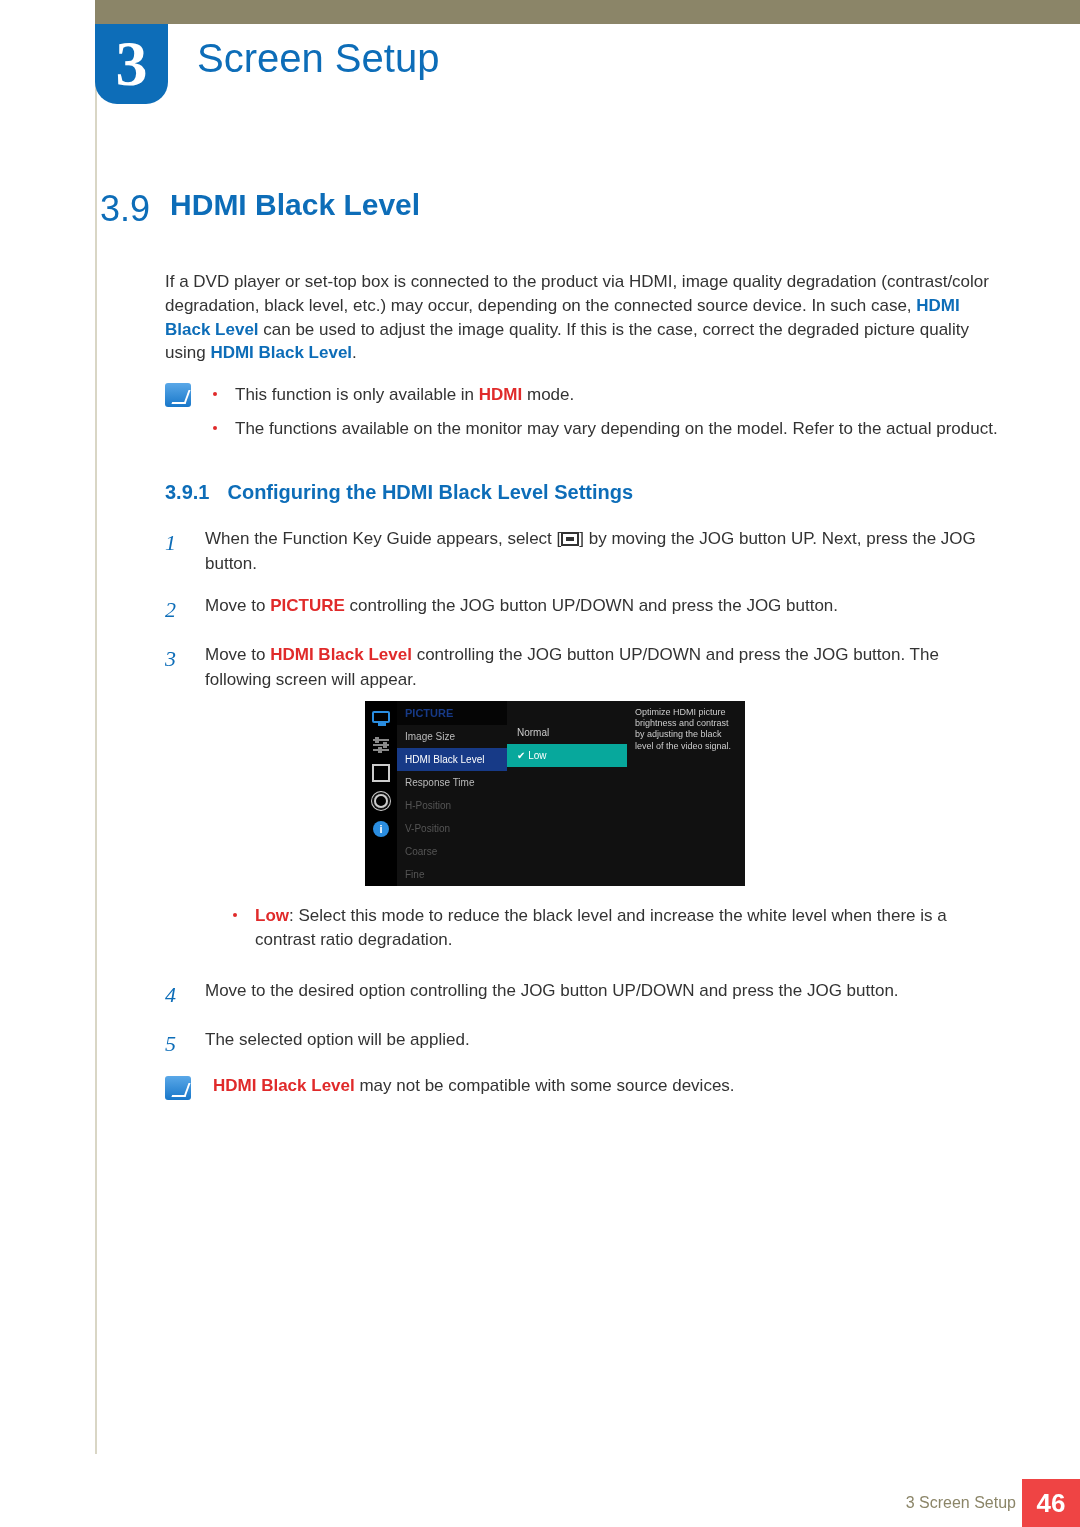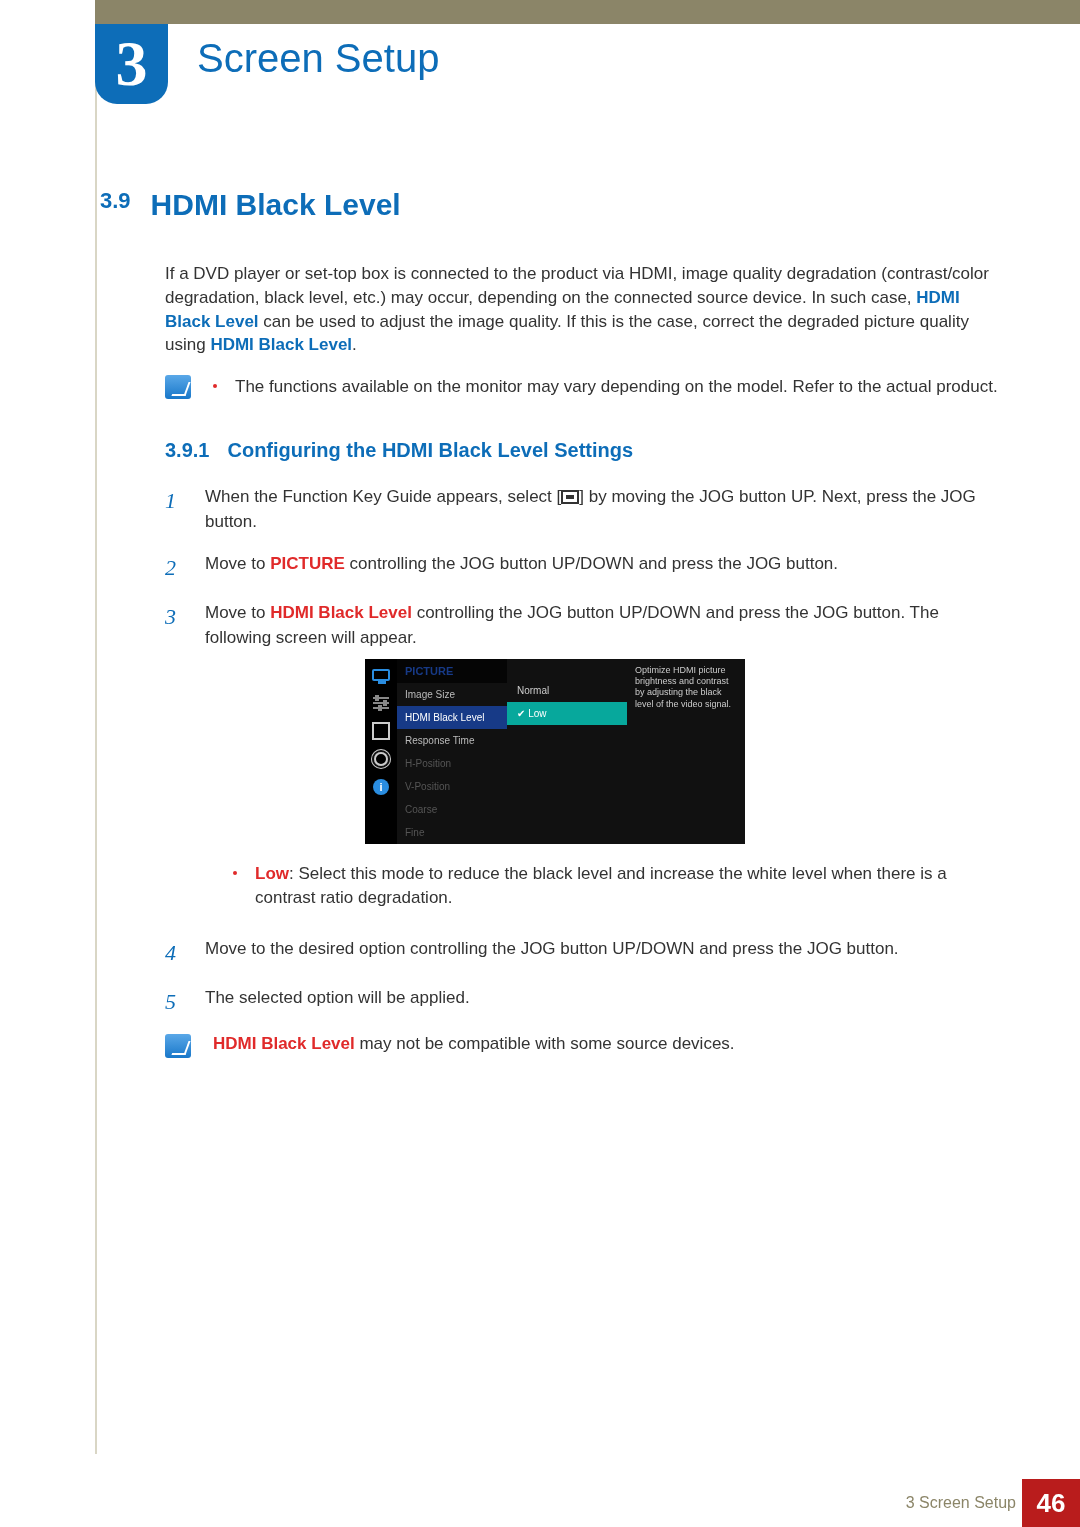--- a/index.html
+++ b/index.html
@@ -52,21 +52,21 @@
     font-size: 40px;
     color: #0d6db8;
   }
   .content {
     position: absolute;
     left: 100px;
     top: 188px;
     width: 900px;
   }
   .h2-row { display: flex; gap: 20px; margin-bottom: 40px; }
-  .h2-num { color: #0d6db8; font-size: 22px; font-weight: bold; }
+  .h2-num { color: #0d6db8; font-size: 36px; font-weight: normal; }
   .h2-txt { color: #0d6db8; font-size: 30px; font-weight: bold; }
   .body-para { margin: 0 0 18px 65px; line-height: 1.4; }
   .body-para .bold-blue { color: #0d6db8; font-weight: bold; }
   .note-row { display: flex; gap: 22px; margin-left: 65px; margin-bottom: 24px; }
   .note-icon {
     width: 26px; height: 24px;
     background: linear-gradient(#5aa8e8,#1877c9);
     border-radius: 3px;
     flex: 0 0 26px;
     position: relative;
@@ -160,21 +160,21 @@
 
   .footer {
     position: absolute;
     bottom: 0; left: 95px; right: 0;
     height: 48px;
     display:flex; align-items:center; justify-content:flex-end;
     gap: 6px;
   }
   .footer .ftxt{ color:#8b8568; font-size:16px; }
   .footer .pnum{
-    background:#b91c1c; color:#fff;
+    background:#ef4444; color:#fff;
     width:58px; height:48px;
     display:flex; align-items:center; justify-content:center;
     font-size:26px; font-weight:bold;
   }
 </style>
 </head>
 <body>
 
 <div class="topbar"></div>
 <div class="leftrule"></div>
@@ -191,20 +191,23 @@
     <div class="h2-txt">HDMI Black Level</div>
   </div>
 
   <p class="body-para">
     <span>If a DVD player or set-top box is connected to the product via HDMI, image quality degradation (contrast/color degradation, black level, etc.) may occur, depending on the connected source device. In such case, </span><span class="bold-blue">HDMI Black Level</span><span> can be used to adjust the image quality. If this is the case, correct the degraded picture quality using </span><span class="bold-blue">HDMI Black Level</span><span>.</span>
   </p>
 
   <div class="note-row">
     <div class="note-icon"></div>
     <ul class="note-list">
+      <li>
+        <span>This function is only available in </span><span class="bold-orange">HDMI</span><span> mode.</span>
+      </li>
       <li>The functions available on the monitor may vary depending on the model. Refer to the actual product.</li>
     </ul>
   </div>
 
   <div class="h3-row">
     <div class="h3-num">3.9.1</div>
     <div class="h3-txt">Configuring the HDMI Black Level Settings</div>
   </div>
 
   <ol class="steps">

